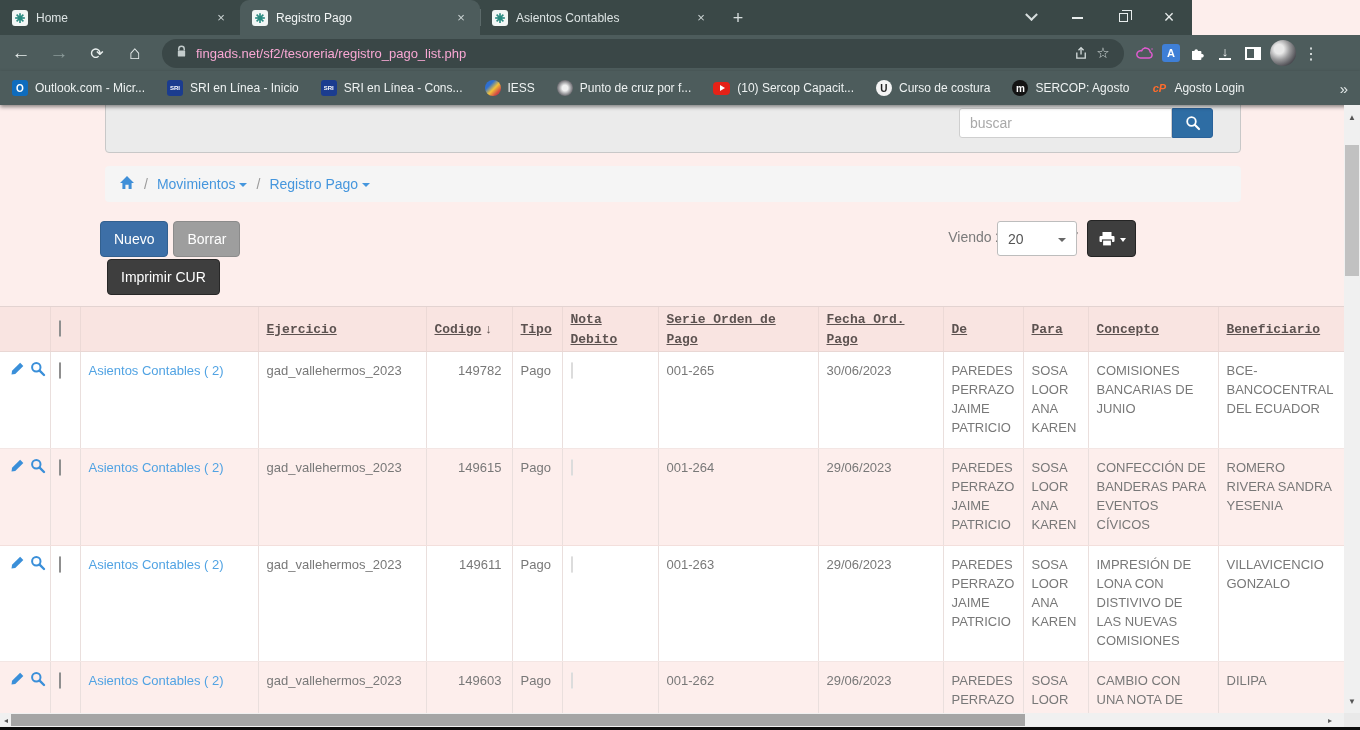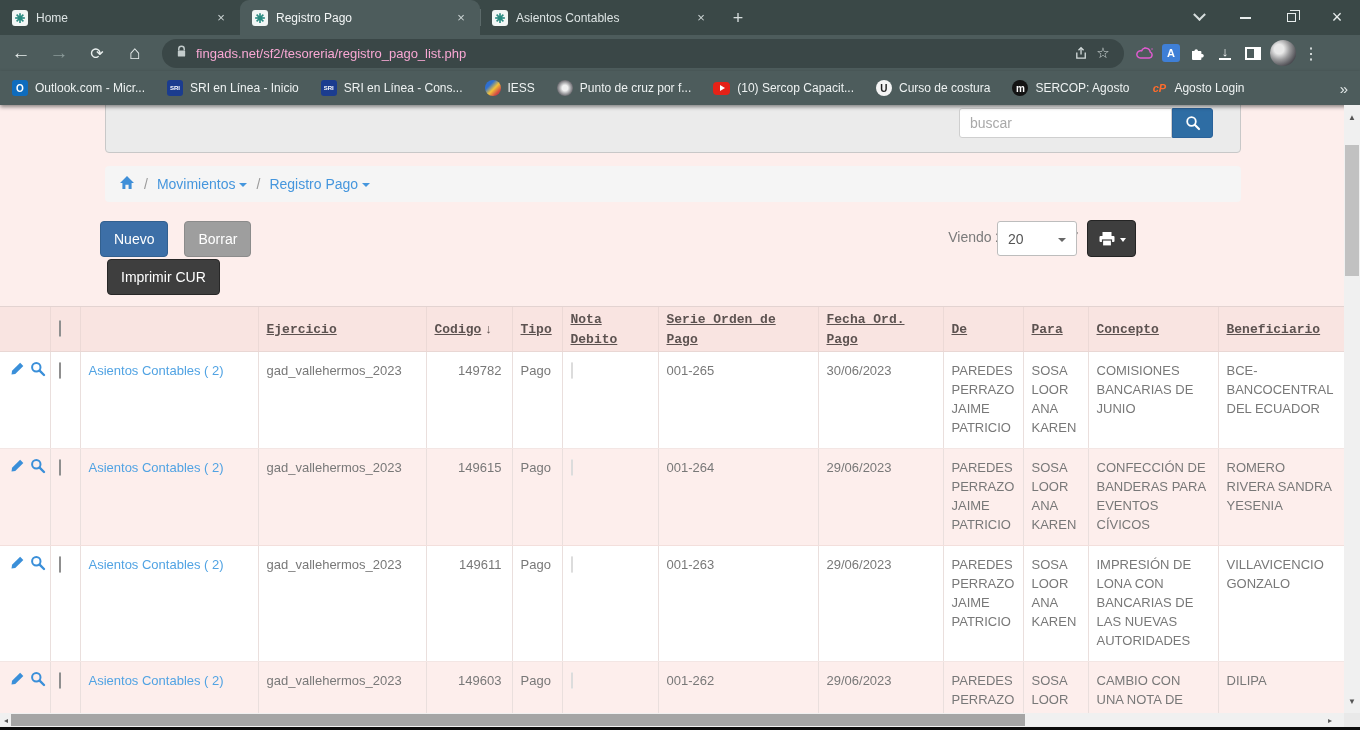--- a/index.html
+++ b/index.html
@@ -1,21 +1,21 @@
 <!DOCTYPE html>
 <html><head>
 <meta charset="utf-8">
 <style>
   * { box-sizing: border-box; margin: 0; padding: 0; }
   html,body { width:1360px; height:730px; }
   body { font-family: "Liberation Sans", sans-serif; background:#000; }
   .window { position:relative; width:1360px; height:730px; overflow:hidden; background:#fdeeec; }
 
   
-  .tabstrip { position:absolute; top:0; left:0; width:1360px; height:35px; background:#3a4847; display:flex; align-items:flex-end; }
+  .tabstrip { position:absolute; top:0; left:0; width:1192px; height:35px; background:#3a4847; display:flex; align-items:flex-end; }
   .tab { height:35px; display:flex; align-items:center; gap:8px; padding:0 10px 0 12px; width:240px; color:#dde4e4; font-size:12px; position:relative; }
   .tab .tab-title { flex:1; white-space:nowrap; overflow:hidden; }
   .tab .tab-close { width:18px; height:18px; border-radius:50%; display:flex; align-items:center; justify-content:center; color:#cdd5d5; font-size:13px; }
   .tab.active { background:#4d5c5c; border-radius:9px 9px 0 0; color:#f3f6f6; }
   .tab:not(.active):not(:first-child)::before { content:""; position:absolute; left:0; top:9px; height:17px; width:1px; background:#5c6a6a; }
   .favicon { width:16px; height:16px; background:#f2f6f5; border-radius:3px; display:flex; align-items:center; justify-content:center; flex:none; }
   .newtab-btn { width:28px; height:28px; margin:0 0 3px 4px; color:#d7dede; font-size:18px; display:flex; align-items:center; justify-content:center; border-radius:50%; }
   .win-controls { position:absolute; right:0; top:0; height:35px; display:flex; align-items:center; }
   .win-btn { width:46px; height:35px; display:flex; align-items:center; justify-content:center; color:#e8eded; font-size:15px; }
   .chev { width:9px; height:9px; border:solid #d7dede; border-width:0 2px 2px 0; transform:rotate(45deg) translate(-2px,-2px); }
@@ -286,21 +286,21 @@
         <span class="caret-down"></span>
       </span>
       <span class="crumb-sep">/</span>
       <span class="crumb-link">
         <span>Registro Pago</span>
         <span class="caret-down"></span>
       </span>
     </div>
 
     <div class="row-actions">
-      <button class="btn btn-blue" style="margin-right:16px;">Nuevo</button>
+      <button class="btn btn-blue" style="margin-right:5px;">Nuevo</button>
       <button class="btn btn-gray">Borrar</button>
     </div>
     <button class="btn btn-dark cur-btn">Imprimir CUR</button>
 
     <div class="paging">
       <span>Viendo</span>
       <b>1</b>
       <span>-</span>
       <b>20</b>
       <span>de</span>
@@ -419,21 +419,21 @@
             <td><span class="cbx"></span></td>
             <td class="c-link">Asientos Contables ( 2)</td>
             <td>gad_vallehermos_2023</td>
             <td class="c-codigo">149611</td>
             <td>Pago</td>
             <td class="c-check"><span class="cbx disabled"></span></td>
             <td>001-263</td>
             <td>29/06/2023</td>
             <td>PAREDES PERRAZO JAIME PATRICIO</td>
             <td>SOSA LOOR ANA KAREN</td>
-            <td>IMPRESIÓN DE LONA CON BANCARIAS DE LAS NUEVAS AUTORIDADES</td>
+            <td>IMPRESIÓN DE LONA CON DISTIVIVO DE LAS NUEVAS COMISIONES</td>
             <td>VILLAVICENCIO GONZALO</td>
           </tr>
           <tr class="r-pink" style="height:150px;">
             <td>
                 <span class="icon-pair">
               <span><svg width="15" height="15" viewBox="0 0 16 16">
                       <path d="M10.8 1.8 l3.4 3.4 L5.6 13.8 1.6 14.4 2.2 10.4 Z" fill="#3a8fd9"></path>
                     </svg></span>
               <span><svg width="16" height="16" viewBox="0 0 16 16">
                       <circle cx="6.3" cy="6.3" r="4.2" fill="none" stroke="#3a8fd9" stroke-width="2"></circle>

